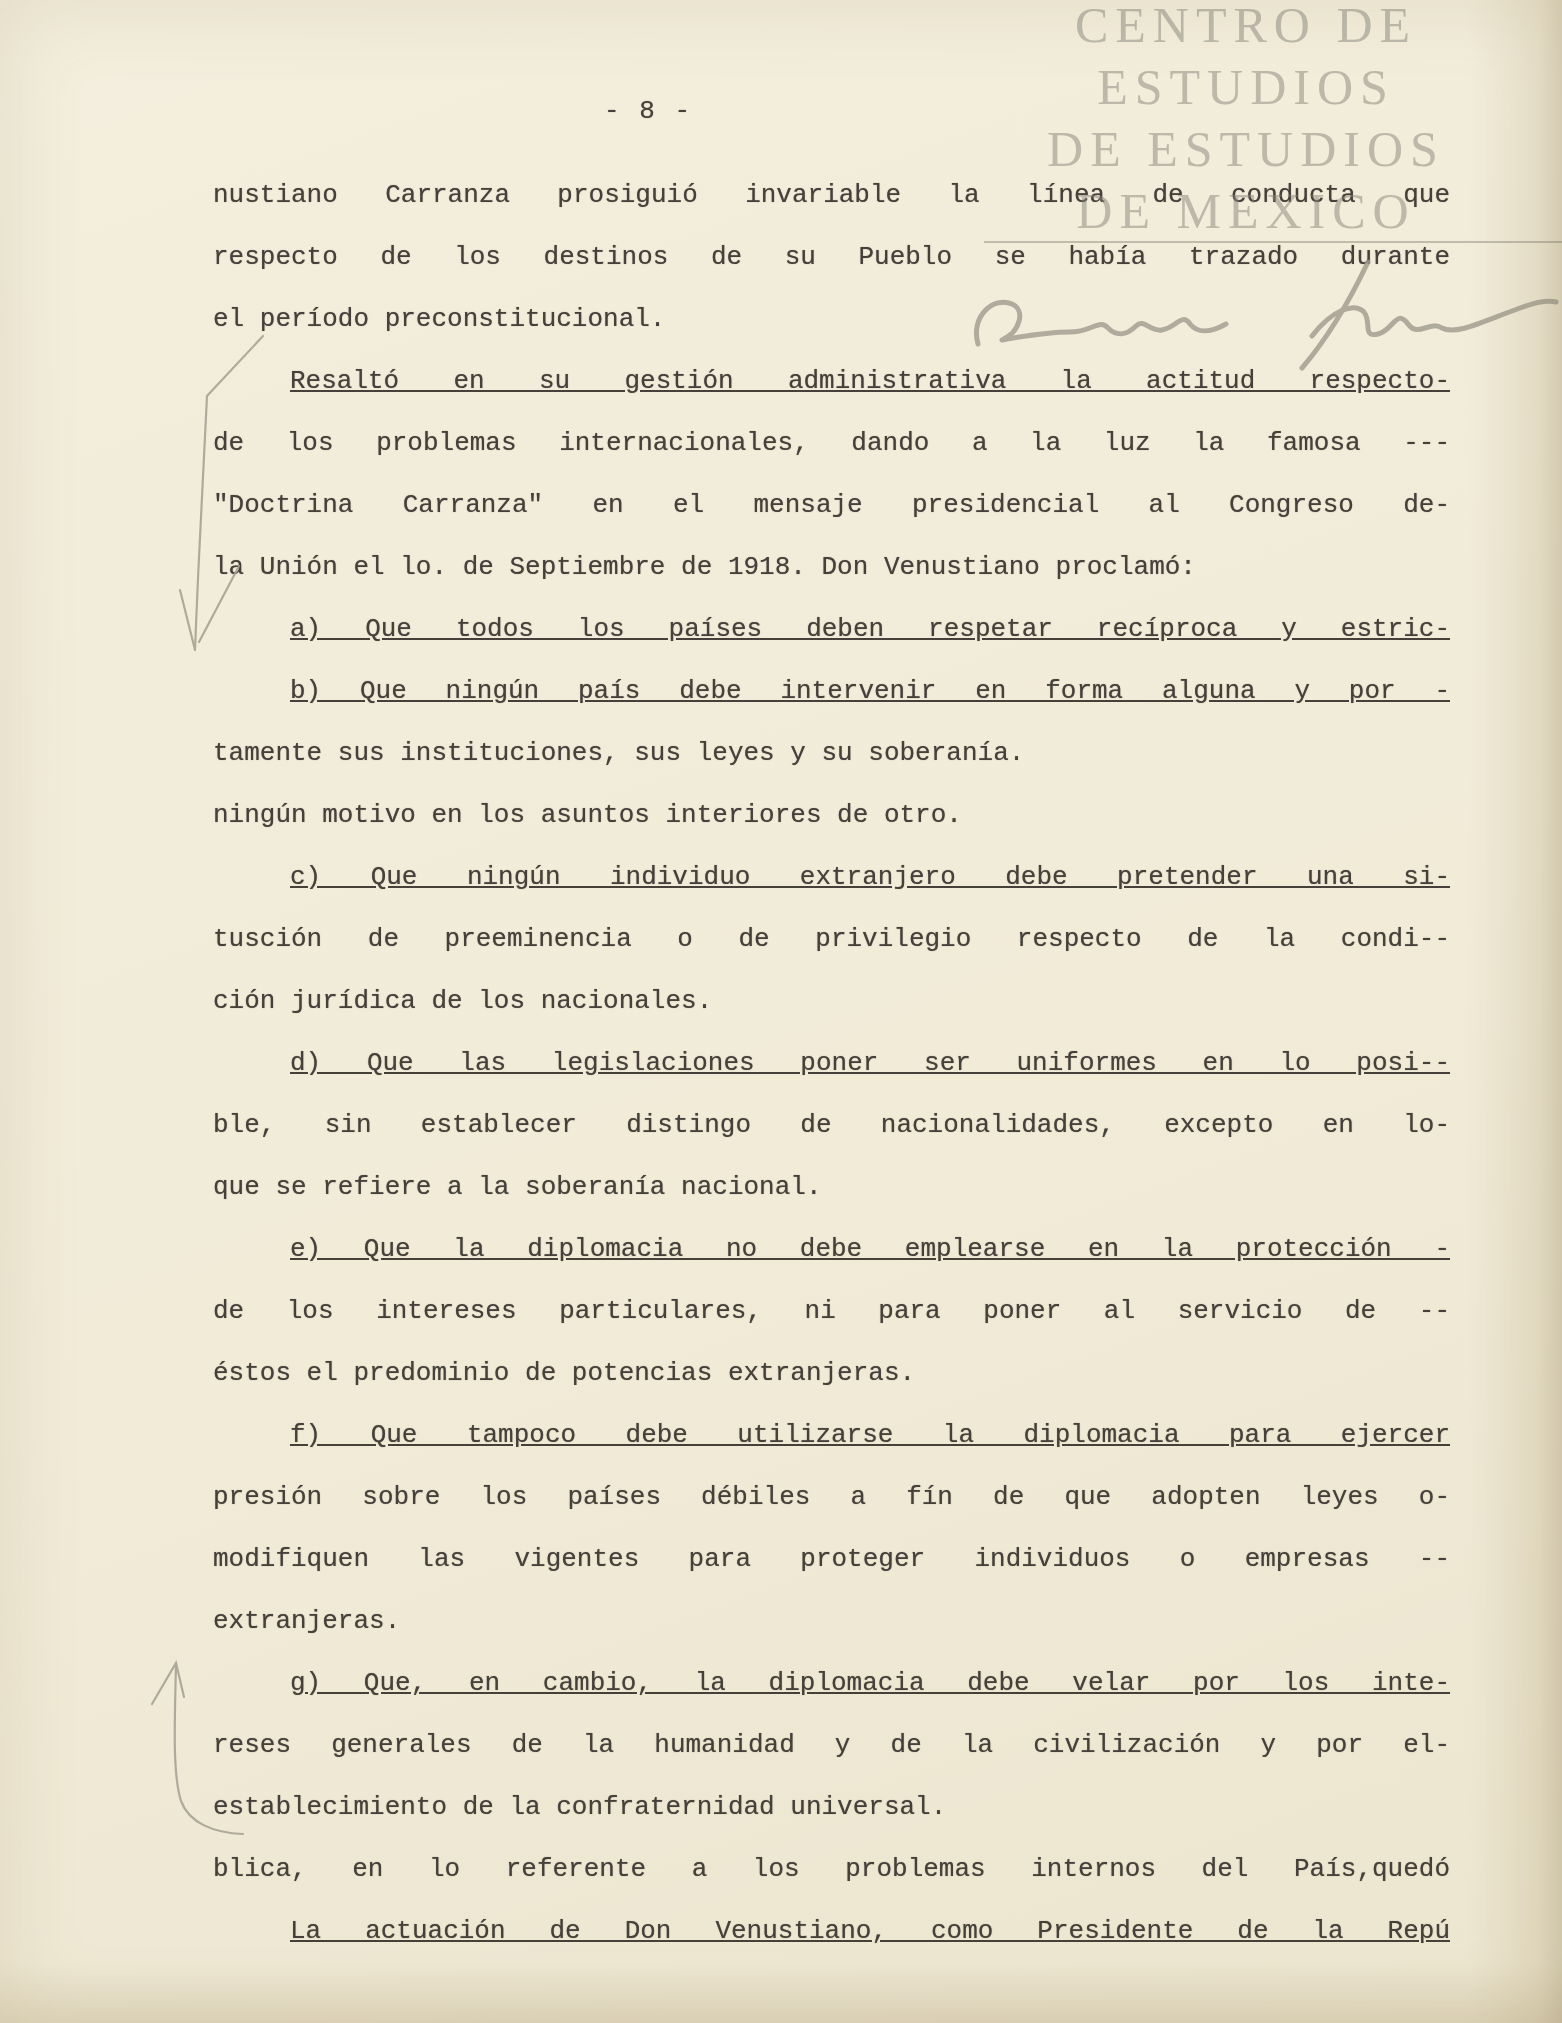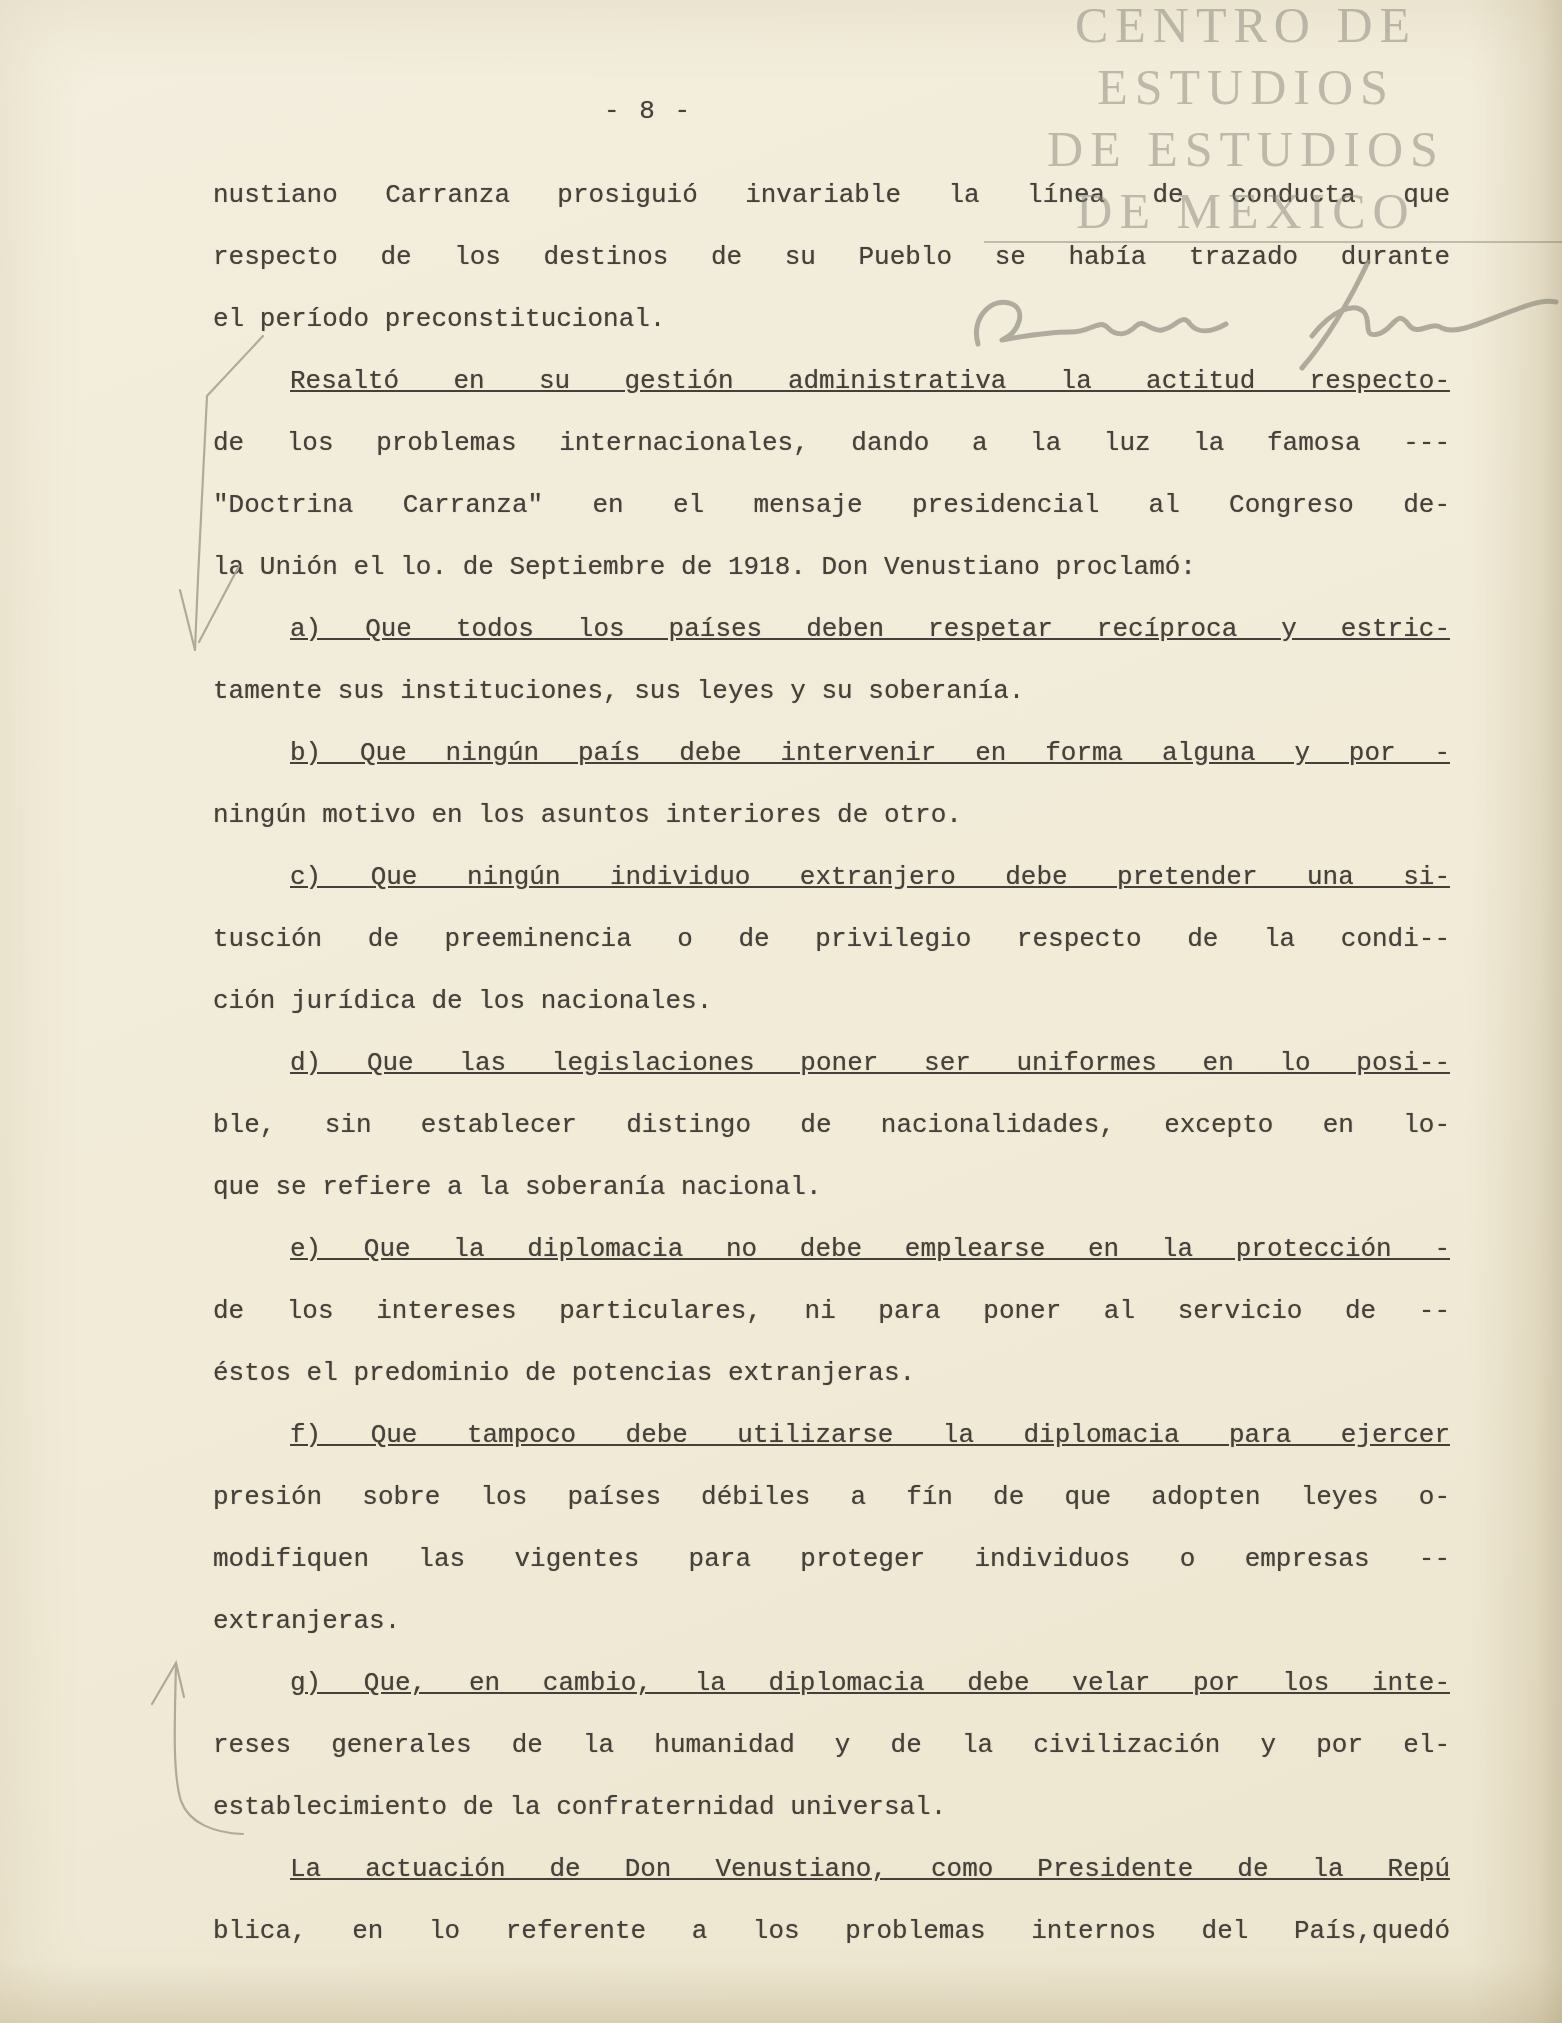--- a/index.html
+++ b/index.html
@@ -58,41 +58,41 @@
 
   <div class="doc">
       <div class="tline just">nustiano Carranza prosiguió invariable la línea de conducta que</div>
       <div class="tline just">respecto de los destinos de su Pueblo se había trazado durante</div>
       <div class="tline">el período preconstitucional.</div>
       <div class="tline just indent">Resaltó en su gestión administrativa la actitud respecto-</div>
       <div class="tline just">de los problemas internacionales, dando a la luz la famosa ---</div>
       <div class="tline just">"Doctrina Carranza" en el mensaje presidencial al Congreso de-</div>
       <div class="tline">la Unión el lo. de Septiembre de 1918. Don Venustiano proclamó:</div>
       <div class="tline just indent">a) Que todos los países deben respetar recíproca y estric-</div>
+      <div class="tline just indent">b) Que ningún país debe intervenir en forma alguna y por -</div>
       <div class="tline">tamente sus instituciones, sus leyes y su soberanía.</div>
-      <div class="tline just indent">b) Que ningún país debe intervenir en forma alguna y por -</div>
       <div class="tline">ningún motivo en los asuntos interiores de otro.</div>
       <div class="tline just indent">c) Que ningún individuo extranjero debe pretender una si-</div>
       <div class="tline just">tusción de preeminencia o de privilegio respecto de la condi--</div>
       <div class="tline">ción jurídica de los nacionales.</div>
       <div class="tline just indent">d) Que las legislaciones poner ser uniformes en lo posi--</div>
       <div class="tline just">ble, sin establecer distingo de nacionalidades, excepto en lo-</div>
       <div class="tline">que se refiere a la soberanía nacional.</div>
       <div class="tline just indent">e) Que la diplomacia no debe emplearse en la protección -</div>
       <div class="tline just">de los intereses particulares, ni para poner al servicio de --</div>
       <div class="tline">éstos el predominio de potencias extranjeras.</div>
       <div class="tline just indent">f) Que tampoco debe utilizarse la diplomacia para ejercer</div>
       <div class="tline just">presión sobre los países débiles a fín de que adopten leyes o-</div>
       <div class="tline just">modifiquen las vigentes para proteger individuos o empresas --</div>
       <div class="tline">extranjeras.</div>
       <div class="tline just indent">g) Que, en cambio, la diplomacia debe velar por los inte-</div>
       <div class="tline just">reses generales de la humanidad y de la civilización y por el-</div>
       <div class="tline">establecimiento de la confraternidad universal.</div>
+      <div class="tline just">blica, en lo referente a los problemas internos del País,quedó</div>
       <div class="tline just indent">La actuación de Don Venustiano, como Presidente de la Repú</div>
-      <div class="tline just">blica, en lo referente a los problemas internos del País,quedó</div>
     </div>
 
   <svg class="pencil" width="1562" height="2023" viewBox="0 0 1562 2023">
     <g stroke="#a39f90" stroke-width="2.2" fill="none" stroke-linecap="round" opacity="0.85">
       <g>
         <path d="M 263 336 L 207 396 C 203 478 199 550 196 625 L 195 650"></path>
         <path d="M 180 590 L 195 650"></path>
         <path d="M 239 566 L 199 642"></path>
       </g>
       <g>

